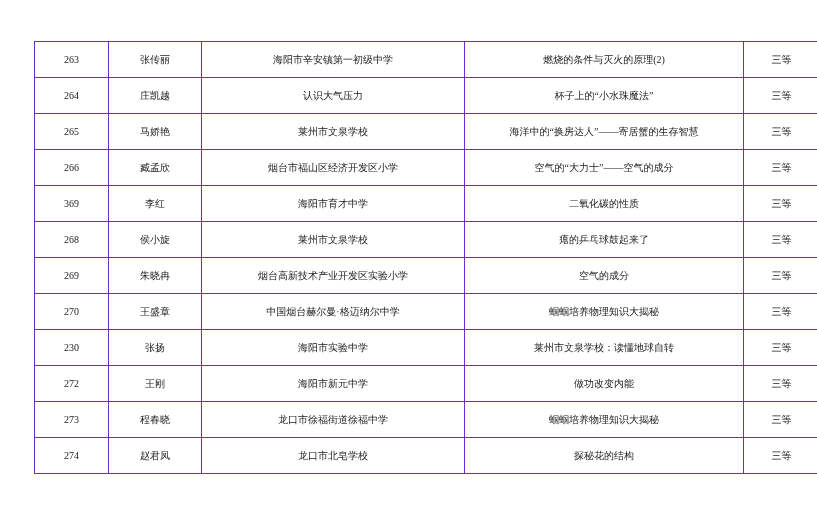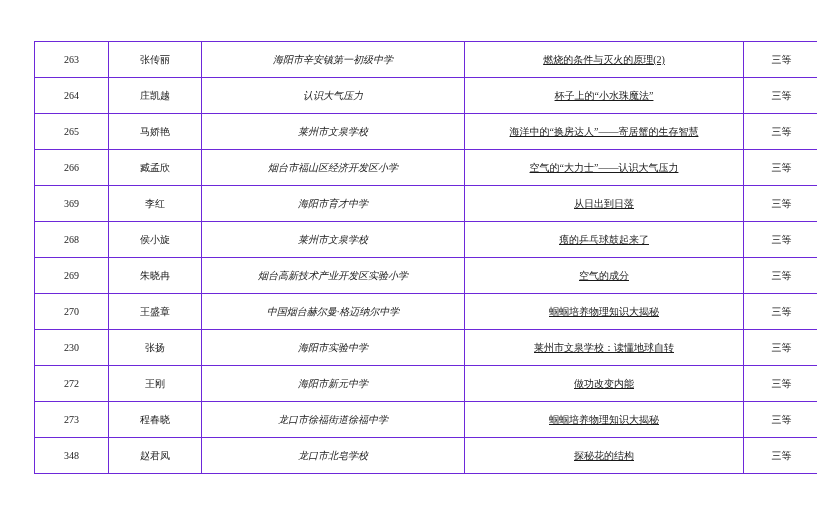--- a/index.html
+++ b/index.html
@@ -39,22 +39,22 @@
     vertical-align: middle;
     font-size: 10px;
     line-height: 1.3;
     padding: 0 3px;
     font-family: "Liberation Serif", "DejaVu Serif", serif;
     white-space: nowrap;
     overflow: hidden;
   }
   td.col-no { width: 67px; }
   td.col-name { width: 86px; }
-  td.col-school { width: 256px; font-style: italic; }
-  td.col-title { width: 272px; text-decoration: underline; }
+  td.col-school { width: 256px; }
+  td.col-title { width: 272px; }
   td.col-award { width: 69px; }
 </style>
 </head>
 <body>
 
 <div class="page">
   <div class="table-wrap">
     <table class="award-table">
       <tbody>
         <tr>
@@ -75,28 +75,28 @@
           <td class="col-no">265</td>
           <td class="col-name">马娇艳</td>
           <td class="col-school">莱州市文泉学校</td>
           <td class="col-title">海洋中的“换房达人”——寄居蟹的生存智慧</td>
           <td class="col-award">三等</td>
         </tr>
         <tr>
           <td class="col-no">266</td>
           <td class="col-name">臧孟欣</td>
           <td class="col-school">烟台市福山区经济开发区小学</td>
-          <td class="col-title">空气的“大力士”——认识大气压力</td>
+          <td class="col-title">空气的“大力士”——空气的成分</td>
           <td class="col-award">三等</td>
         </tr>
         <tr>
           <td class="col-no">369</td>
           <td class="col-name">李红</td>
           <td class="col-school">海阳市育才中学</td>
-          <td class="col-title">从日出到日落</td>
+          <td class="col-title">二氧化碳的性质</td>
           <td class="col-award">三等</td>
         </tr>
         <tr>
           <td class="col-no">268</td>
           <td class="col-name">侯小旋</td>
           <td class="col-school">莱州市文泉学校</td>
           <td class="col-title">瘪的乒乓球鼓起来了</td>
           <td class="col-award">三等</td>
         </tr>
         <tr>
@@ -128,21 +128,21 @@
           <td class="col-award">三等</td>
         </tr>
         <tr>
           <td class="col-no">273</td>
           <td class="col-name">程春晓</td>
           <td class="col-school">龙口市徐福街道徐福中学</td>
           <td class="col-title">蝈蝈培养物理知识大揭秘</td>
           <td class="col-award">三等</td>
         </tr>
         <tr>
-          <td class="col-no">348</td>
+          <td class="col-no">274</td>
           <td class="col-name">赵君凤</td>
           <td class="col-school">龙口市北皂学校</td>
           <td class="col-title">探秘花的结构</td>
           <td class="col-award">三等</td>
         </tr>
       </tbody>
     </table>
   </div>
 </div>
 

